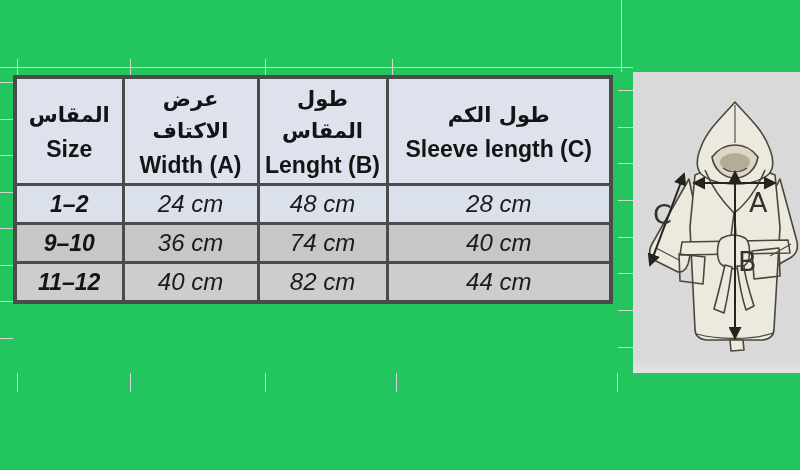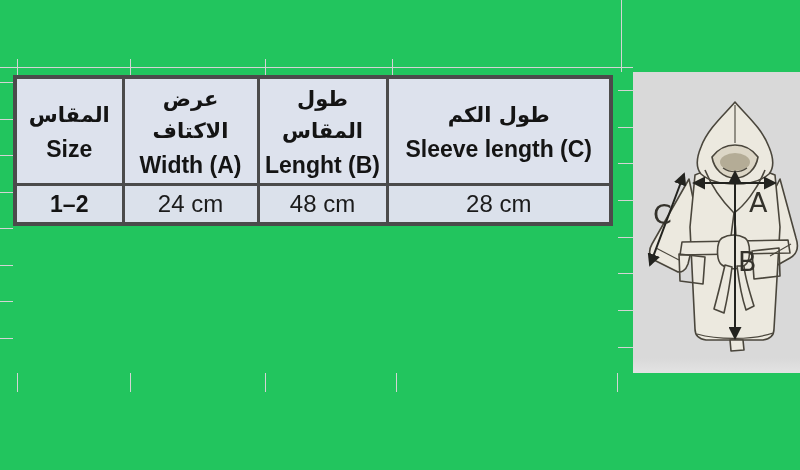--- a/index.html
+++ b/index.html
@@ -26,21 +26,21 @@
   }
   th.hdr { background:#dde2ed; height:76px; }
   th.hdr .ar {
     font-family:"DejaVu Sans","Liberation Sans",sans-serif;
     direction:rtl; font-weight:700; font-size:21px; line-height:32px;
     color:#141414; padding-top:4px;
   }
   th.hdr .en {
     font-weight:700; font-size:23px; line-height:36px; color:#141414;
   }
-  td.cell { height:36px; font-size:24px; color:#1b1b1b; }
+  td.cell { height:36px; font-size:24px; color:#1b1b1b;font-style:italic; }
   td.size-col { font-weight:700; font-size:23px; color:#141414; }
   tr.r0 td { background:#dbe1eb; }
   tr.r1 td { background:#d6dde8; }
   tr.r2 td { background:#e9e8e4; }
   tr.r3 td { background:#ebeae6; }
   tr.r4 td { background:#c7c7c5; }
   tr.r5 td { background:#cdcdcb; }
 
   
   .robe-panel {
@@ -109,20 +109,32 @@
         <div class="ar">طول الكم</div>
         <div class="en">Sleeve length (C)</div>
       </th>
     </tr>
     <tr class="r0">
       <td class="cell size-col">1–2</td>
       <td class="cell">24 cm</td>
       <td class="cell">48 cm</td>
       <td class="cell">28 cm</td>
     </tr>
+    <tr class="r4">
+      <td class="cell size-col">9–10</td>
+      <td class="cell">36 cm</td>
+      <td class="cell">74 cm</td>
+      <td class="cell">40 cm</td>
+    </tr>
+    <tr class="r5">
+      <td class="cell size-col">11–12</td>
+      <td class="cell">40 cm</td>
+      <td class="cell">82 cm</td>
+      <td class="cell">44 cm</td>
+    </tr>
   </tbody>
     </table>
 
   <div class="robe-panel">
     <svg width="167" height="301" viewBox="0 0 167 301">
       <defs>
         <marker id="ah" viewBox="0 0 10 10" refX="8.5" refY="5" markerWidth="6.5" markerHeight="6.5" orient="auto-start-reverse">
           <path d="M0,0 L10,5 L0,10 z" fill="#23231f"></path>
         </marker>
       </defs>

